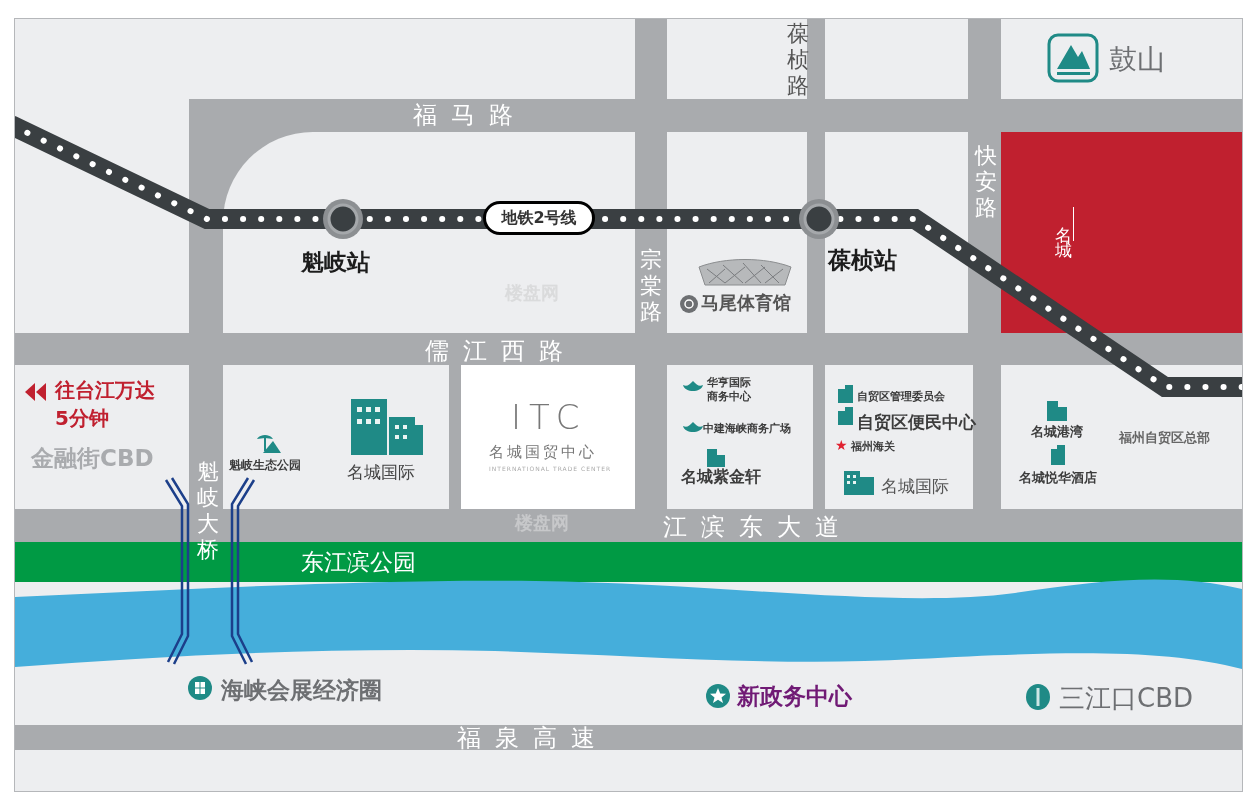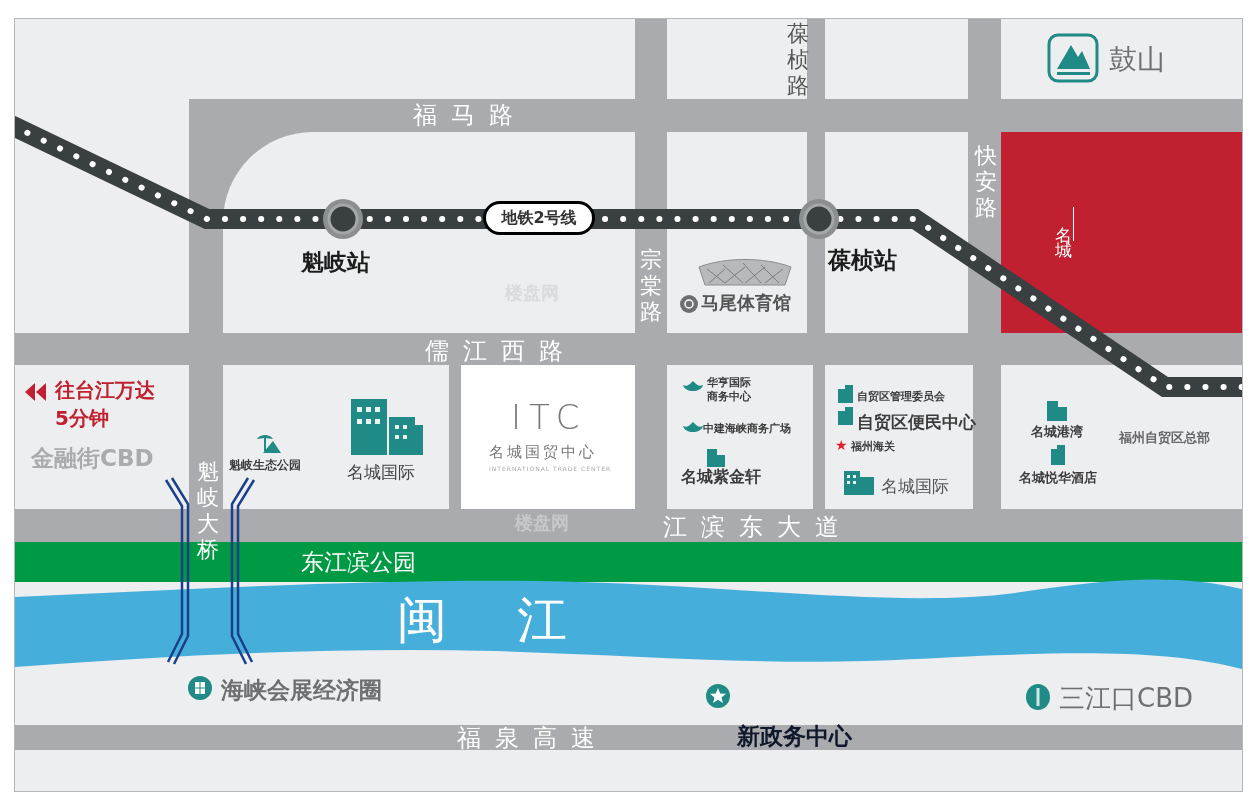--- a/index.html
+++ b/index.html
@@ -186,35 +186,34 @@
     </svg>
   <div class="poi" style="left:1016px;top:404px;font-size:13px;">名城港湾</div>
   <svg style="position:absolute;left:1034px;top:426px;" width="18" height="20" viewBox="0 0 18 20">
       <rect x="2" y="4" width="6" height="16" fill="#1f8a86"></rect>
       <rect x="8" y="0" width="8" height="20" fill="#1f8a86"></rect>
     </svg>
   <div class="poi" style="left:1004px;top:450px;font-size:13px;">名城悦华酒店</div>
   <div class="poi" style="left:1104px;top:410px;font-size:13px;color:#666;">福州自贸区总部</div>
 
   <div class="lbl" style="left:286px;top:528px;font-size:23px;color:#ffffff;">东江滨公园</div>
-  <div class="lbl" style="left:382px;top:568px;font-size:50px;color:#ffffff;letter-spacing:70px;">闽江</div>
 
   <svg style="position:absolute;left:172px;top:656px;" width="26" height="26" viewBox="0 0 26 26">
       <circle cx="13" cy="13" r="12" fill="#1f8a86"></circle>
       <rect x="8" y="7" width="10" height="12" fill="#fff"></rect>
       <rect x="12.5" y="7" width="1" height="12" fill="#1f8a86"></rect>
       <rect x="8" y="12.5" width="10" height="1" fill="#1f8a86"></rect>
     </svg>
   <div class="lbl" style="left:206px;top:656px;font-size:23px;font-weight:bold;color:#6d6f72;">海峡会展经济圈</div>
 
   <svg style="position:absolute;left:690px;top:664px;" width="26" height="26" viewBox="0 0 26 26">
       <circle cx="13" cy="13" r="12" fill="#1f8a86"></circle>
       <polygon points="13,5 15.2,10.5 21,10.8 16.5,14.4 18,20 13,16.8 8,20 9.5,14.4 5,10.8 10.8,10.5" fill="#fff"></polygon>
     </svg>
-  <div class="lbl" style="left:722px;top:662px;font-size:23px;font-weight:bold;color:#0f172a;margin-top:40px;">新政务中心</div>
+  <div class="lbl" style="left:722px;top:662px;font-size:23px;font-weight:bold;color:#701a75;">新政务中心</div>
 
   <svg style="position:absolute;left:1010px;top:664px;" width="26" height="28" viewBox="0 0 26 28">
       <ellipse cx="13" cy="14" rx="12" ry="13" fill="#1f8a86"></ellipse>
       <rect x="11.5" y="5" width="3" height="18" fill="#cde7e6"></rect>
     </svg>
   <div class="lbl" style="left:1044px;top:662px;font-size:26px;color:#6d6f72;">三江口CBD</div>
 
   <div class="lbl" style="left:500px;top:492px;font-size:18px;color:rgba(255,255,255,0.35);font-weight:bold;">楼盘网</div>
   <div class="lbl" style="left:490px;top:262px;font-size:18px;color:rgba(200,200,200,0.5);font-weight:bold;">楼盘网</div>
 </div>

